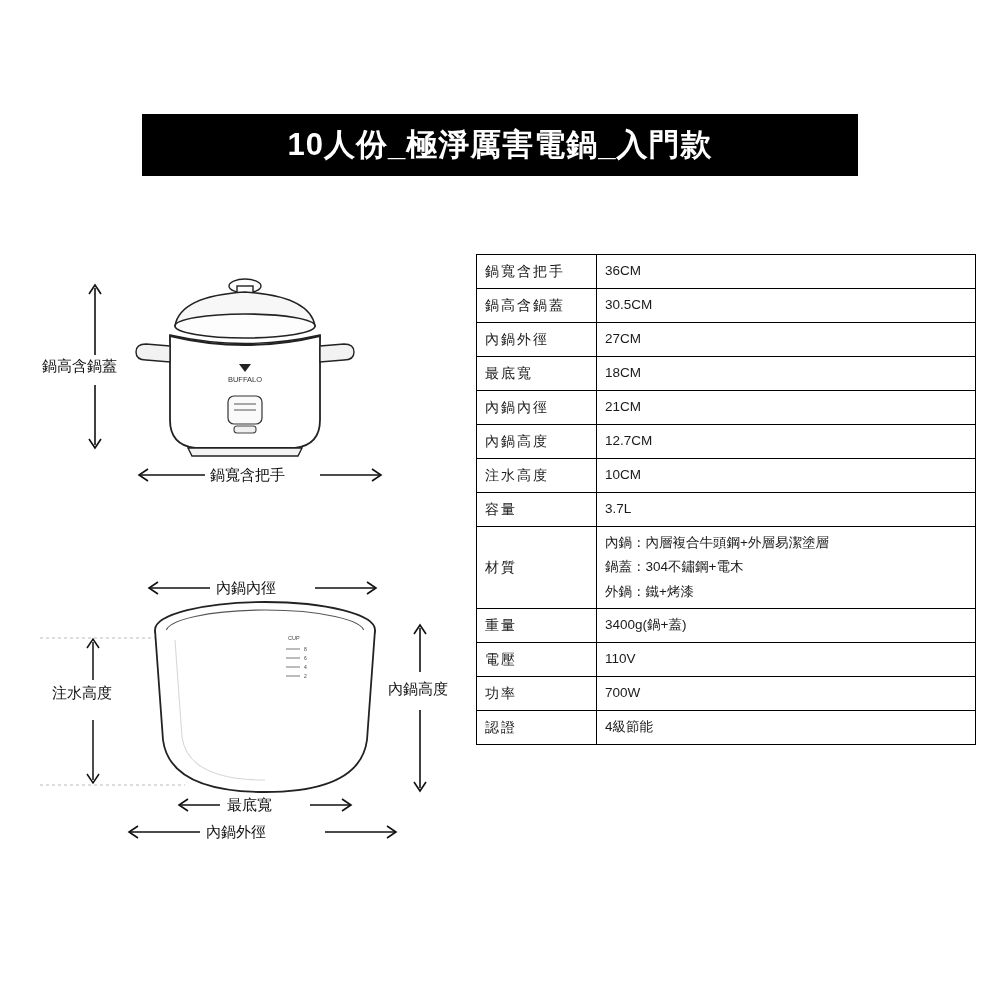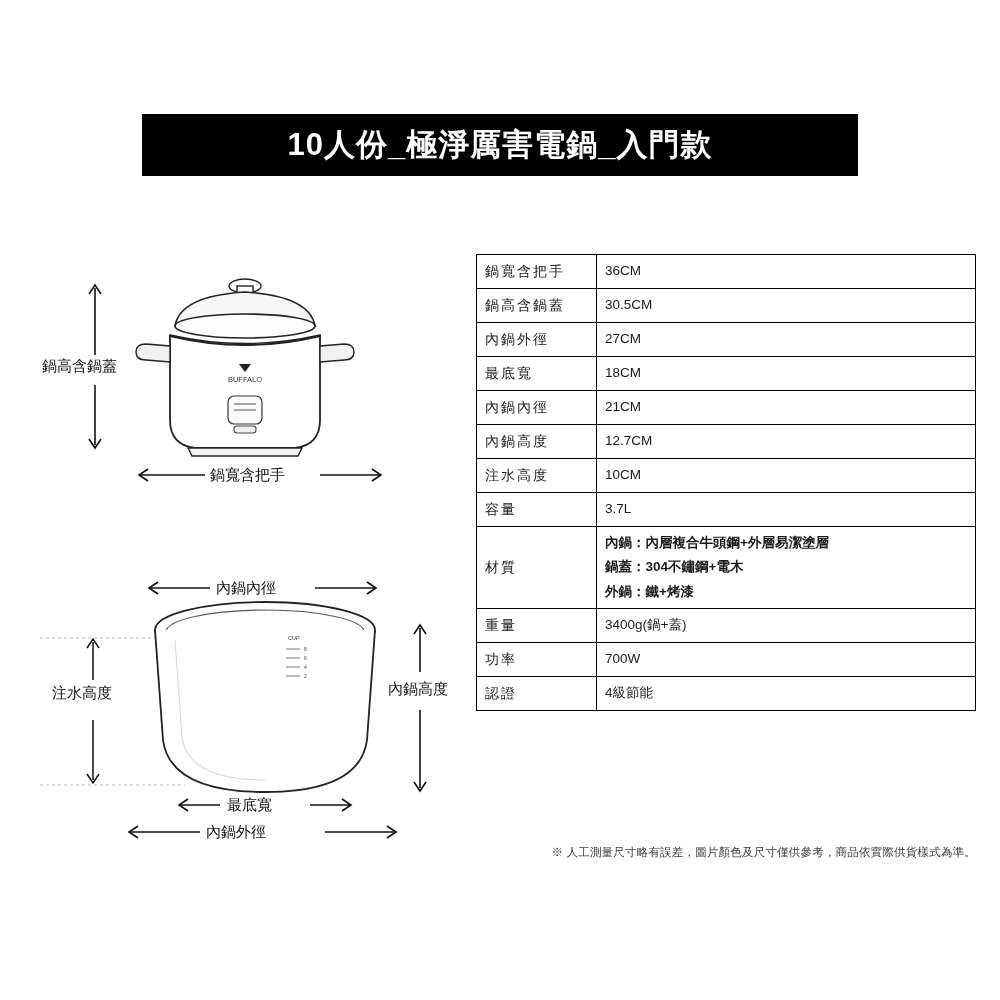--- a/index.html
+++ b/index.html
@@ -72,21 +72,20 @@
     font-size: 14px;
     white-space: nowrap;
   }
   .spec-table td.v {
     font-size: 13.5px;
     margin-left: 48px;
   }
   .spec-table td.v .multi {
     display: block;
     padding: 2px 0;
-    font-weight: bold;
   }
   .spec-table tr.tall td { height: 34px; }
 
   .footnote {
     position: absolute;
     left: 476px; top: 845px;
     width: 500px;
     font-size: 11.5px;
     color: #3a3a3a;
     text-align: right;
@@ -260,25 +259,28 @@
           <span class="multi">內鍋：內層複合牛頭鋼+外層易潔塗層</span>
           <span class="multi">鍋蓋：304不鏽鋼+電木</span>
           <span class="multi">外鍋：鐵+烤漆</span>
         </td>
       </tr>
       <tr class="tall">
         <td class="k">重量</td>
         <td class="v">3400g(鍋+蓋)</td>
       </tr>
       <tr class="tall">
+        <td class="k">電壓</td>
+        <td class="v">110V</td>
+      </tr>
+      <tr class="tall">
         <td class="k">功率</td>
         <td class="v">700W</td>
       </tr>
       <tr class="tall">
         <td class="k">認證</td>
         <td class="v">4級節能</td>
       </tr>
     </tbody>
   </table>
 
-  <div class="footnote">※ 人工測量尺寸略有誤差，圖片顏色及尺寸僅供參考，商品依實際供貨樣式為準。</div>
 
 </div>
 
 </body></html>

